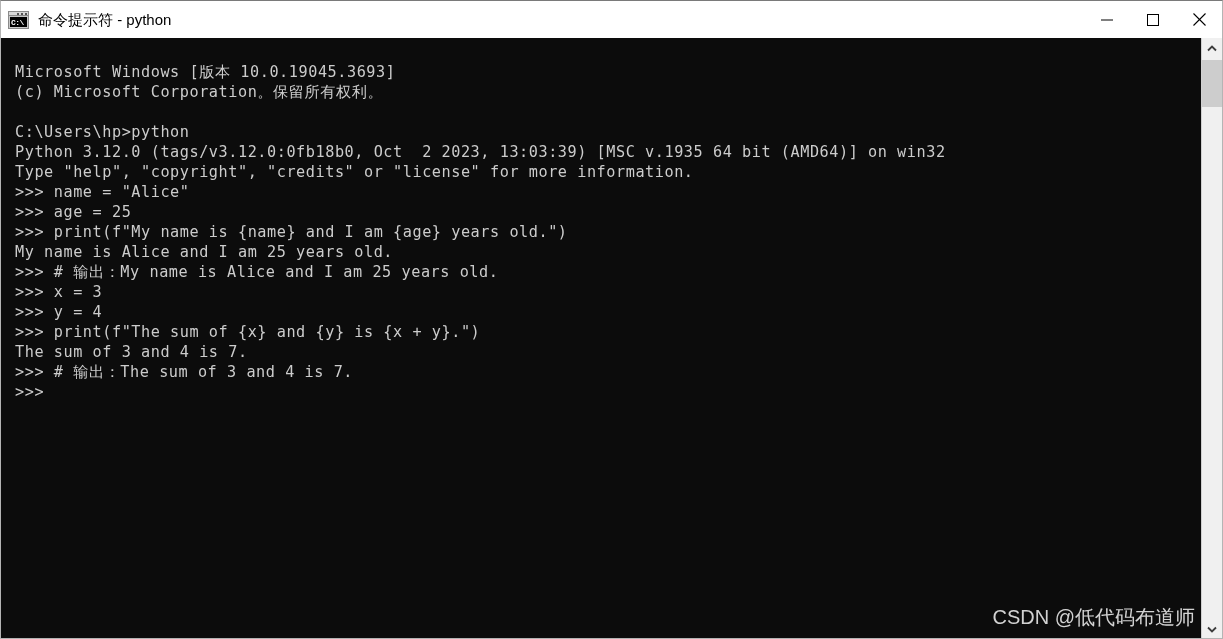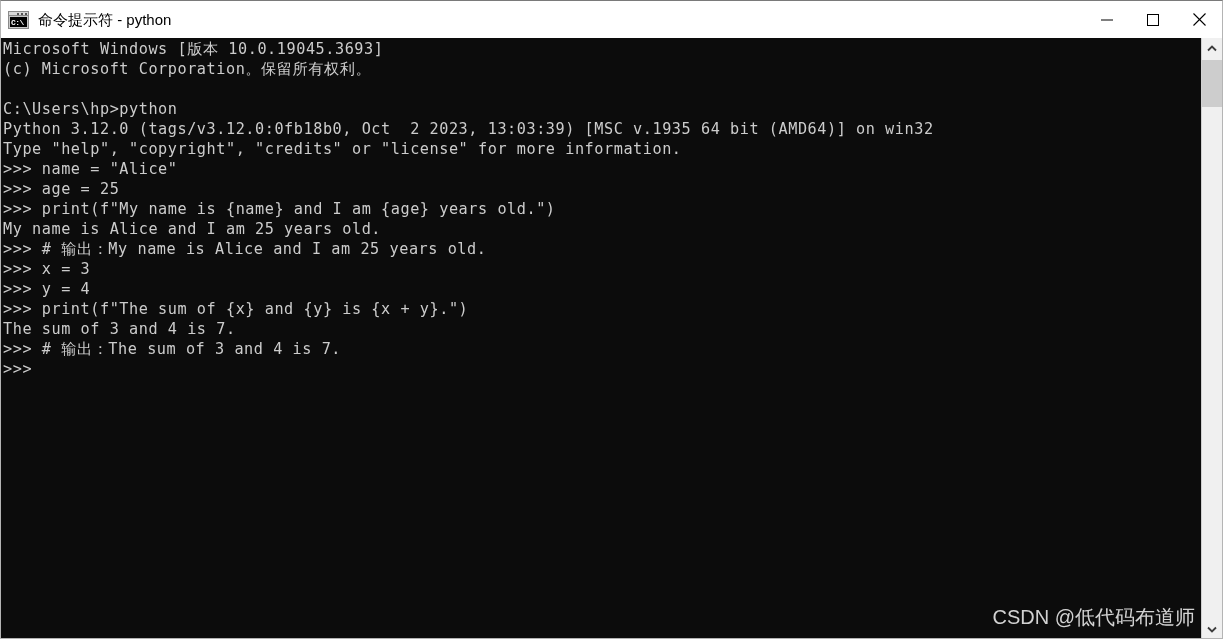--- a/index.html
+++ b/index.html
@@ -114,22 +114,22 @@
   #terminal {
     position: absolute;
     left: 0;
     top: 37px;
     width: 1200px;
     height: 601px;
     background: #0c0c0c;
     overflow: hidden;
   }
   #term-text {
-    margin: 0;
-    padding: 1px 0 0 2px;
+    margin: 12px;
+    padding: 12px 0 0 2px;
     font-family: "DejaVu Sans Mono", "Liberation Mono", monospace;
     font-size: 15.2px;
     line-height: 20px;
     color: #cccccc;
     white-space: pre;
     letter-spacing: 0.55px;
   }
 
   
   #scrollbar {

